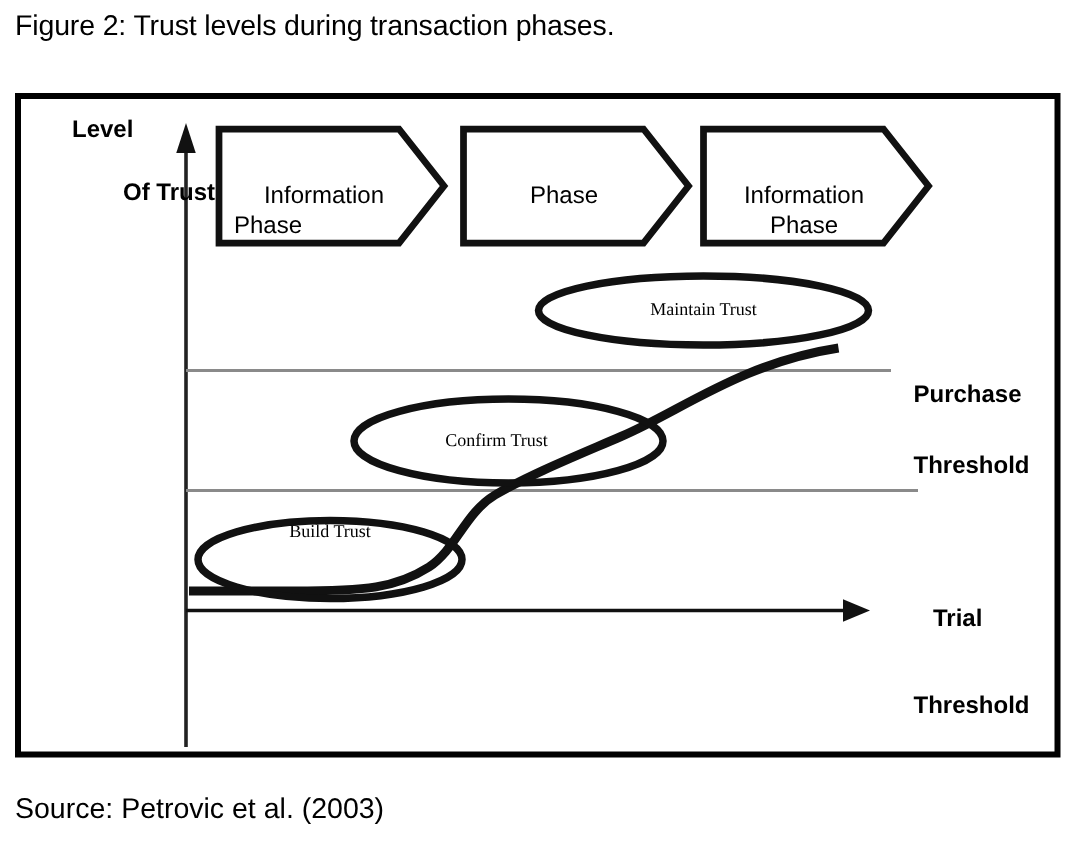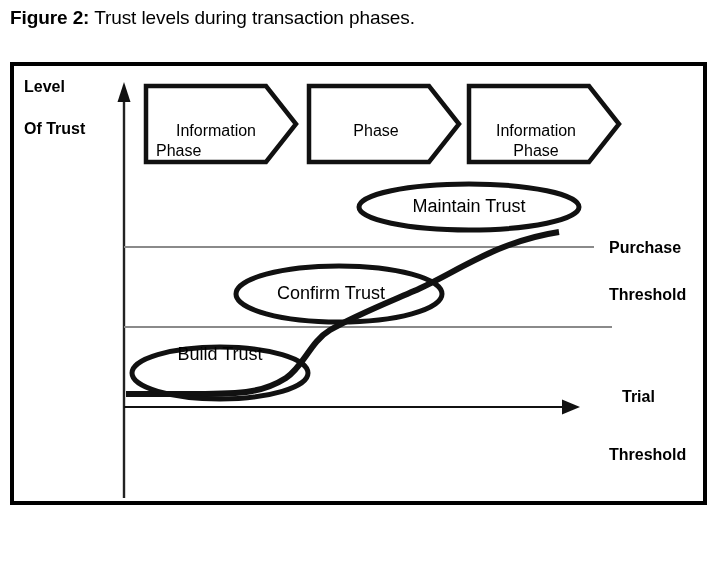--- a/index.html
+++ b/index.html
@@ -24,21 +24,21 @@
   .fig-caption {
     position: absolute;
     left: 10px;
     top: 6px;
     font-size: 19px;
     line-height: 24px;
     white-space: nowrap;
     letter-spacing: -0.1px;
   }
   .fig-caption .bold {
-    font-weight: bold;
+    font-weight: normal;
   }
   
   .figure-frame {
     position: absolute;
     left: 10px;
     top: 62px;
     width: 697px;
     height: 443px;
     border: 4px solid #000000;
     box-sizing: border-box;
@@ -53,46 +53,47 @@
   }
   
   .lbl {
     position: absolute;
     font-weight: bold;
     font-size: 16px;
     line-height: 18px;
     white-space: nowrap;
     color: #000000;
   }
-  .axis-label { left: 10px; }
+  .axis-label { left: 34px; }
   .axis-label.l1 { top: 12px; }
-  .axis-label.l2 { top: 54px; }
+  .axis-label.l2 { top: 54px; margin-left: 34px; }
 
-  .thr { left: 595px; }
+  .thr { left: 595px; margin-top: 16px; }
   .thr.purchase-1 { top: 173px; }
   .thr.purchase-2 { top: 220px; }
   .thr.trial-1    { left: 608px; top: 322px; }
   .thr.trial-2    { top: 380px; }
 
   .phase-text {
     position: absolute;
     font-size: 16px;
     line-height: 20px;
     text-align: center;
     color: #000000;
     white-space: nowrap;
     margin-top: 28px;
   }
   .ellipse-text {
     position: absolute;
-    font-size: 18px;
+    font-size: 12px;
     line-height: 17px;
     text-align: center;
     color: #000000;
     white-space: nowrap;
+    font-family: Liberation Serif, serif;
   }
   
   .source-line {
     position: absolute;
     left: 10px;
     top: 528px;
     font-size: 19px;
     line-height: 24px;
     white-space: nowrap;
   }
@@ -164,14 +165,15 @@
     <div class="phase-text" style="left:461px; top:27px; width:122px;">
       <div>Information</div>
       <div>Phase</div>
     </div>
 
     <div class="ellipse-text" style="left:126px; top:280px; width:160px;">Build Trust</div>
     <div class="ellipse-text" style="left:237px; top:219px; width:160px;">Confirm Trust</div>
     <div class="ellipse-text" style="left:375px; top:132px; width:160px;">Maintain Trust</div>
   </div>
 
+  <div class="source-line">Source: Petrovic et al. (2003)</div>
 
 </div>
 
 </body></html>

